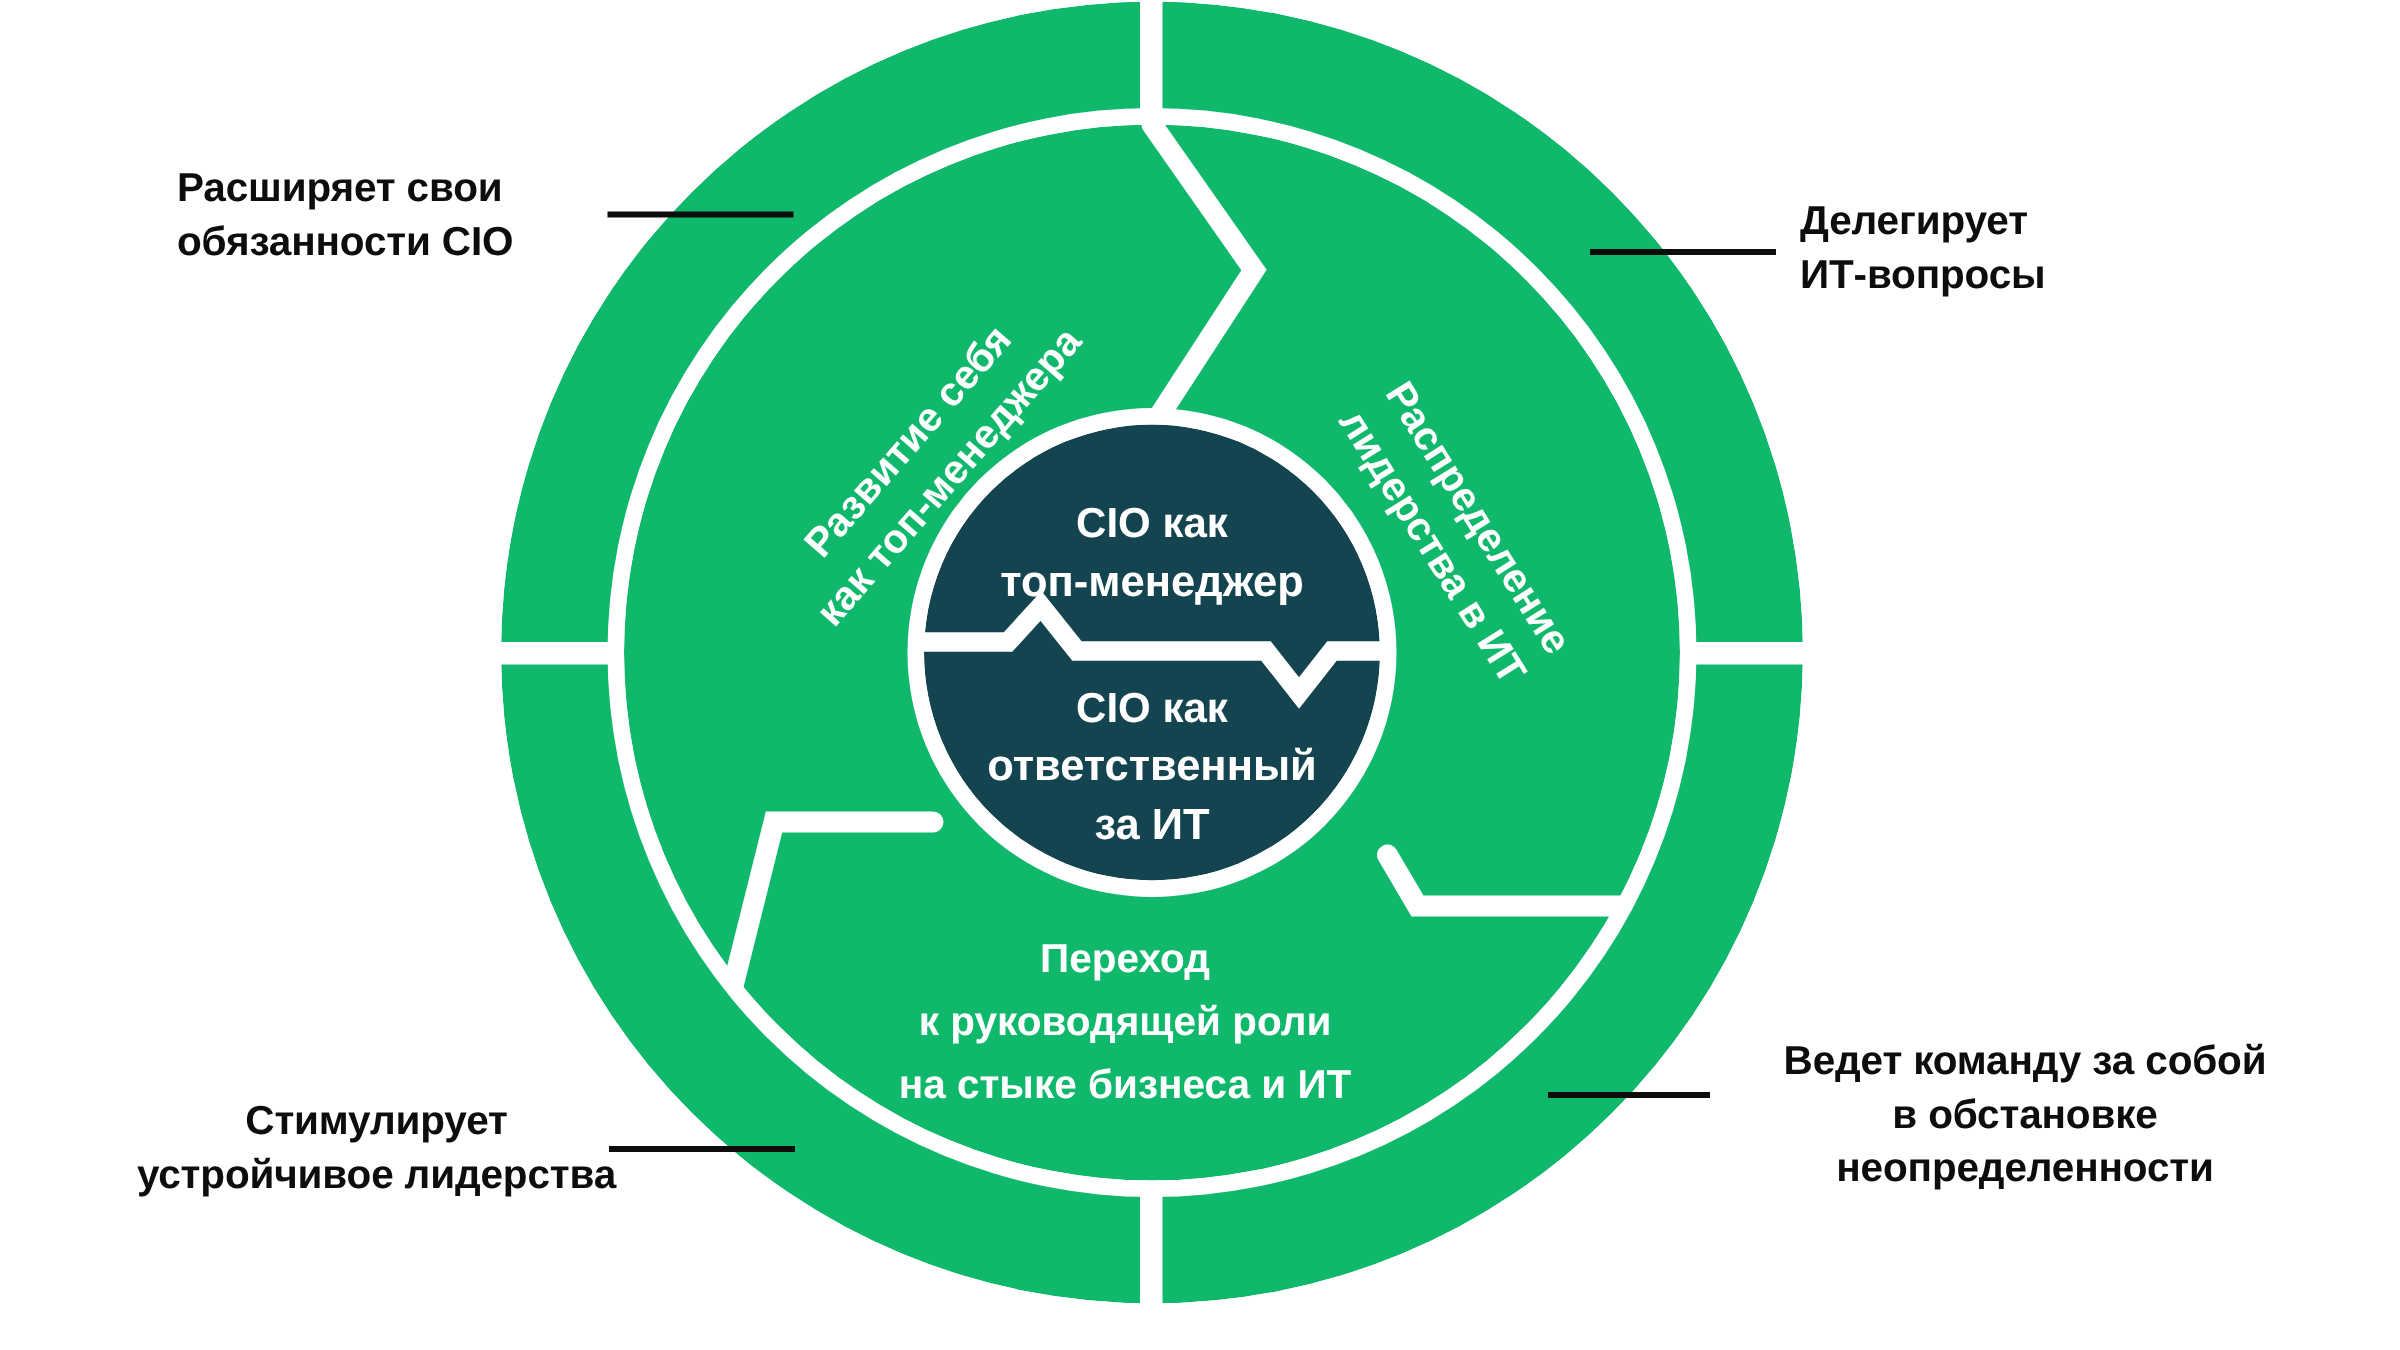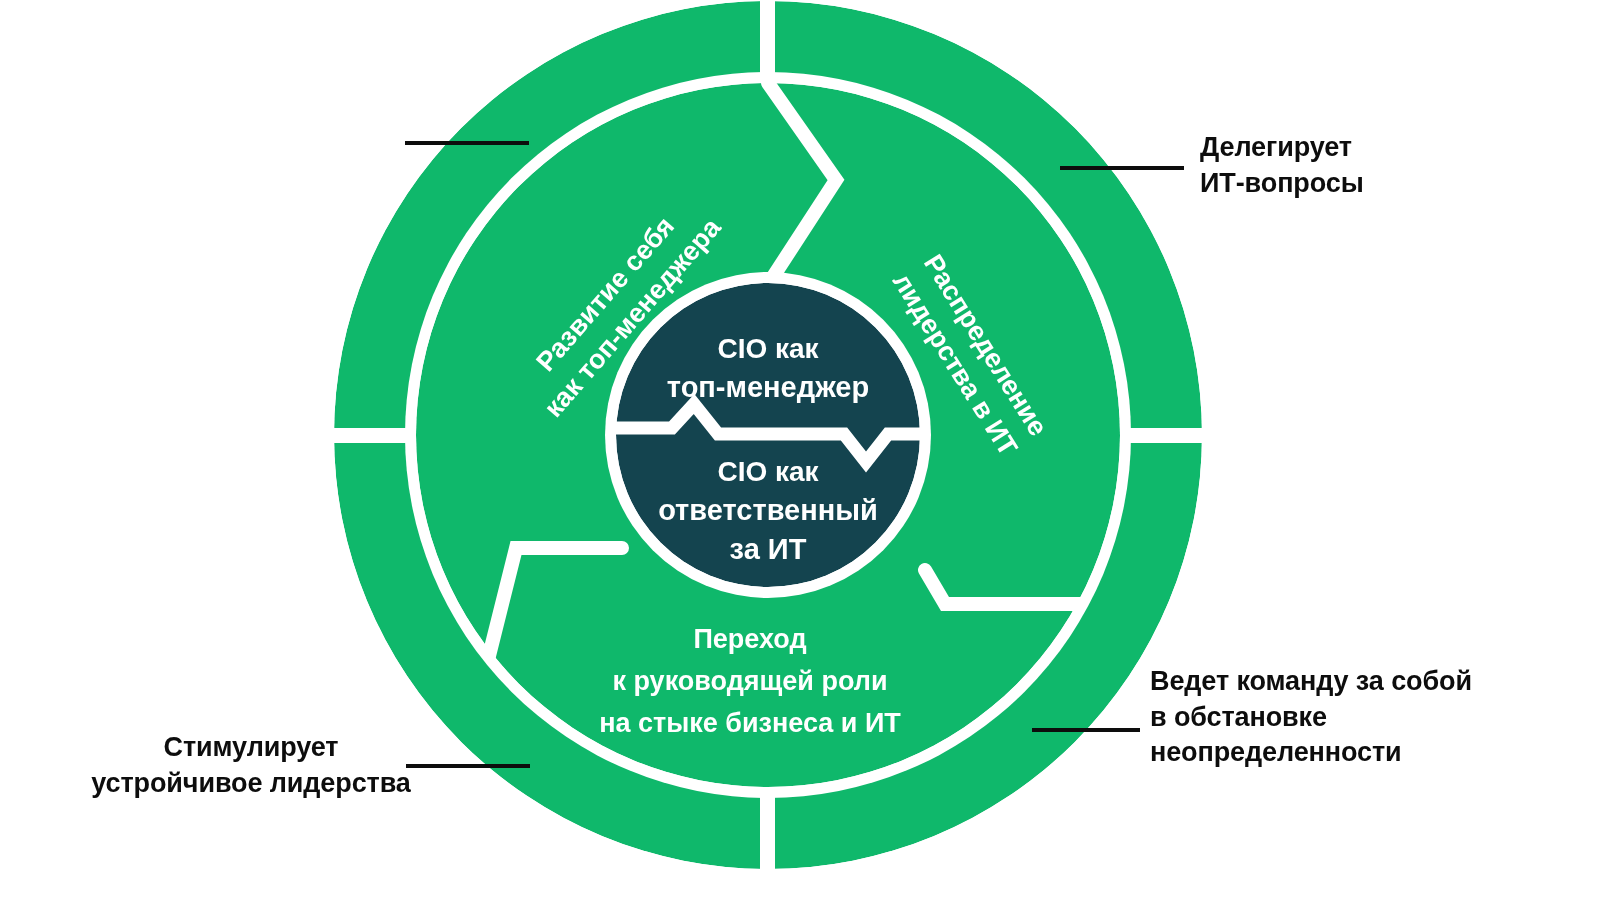--- a/index.html
+++ b/index.html
@@ -32,21 +32,21 @@
     font-family: "Liberation Sans", sans-serif;
     font-weight: 700;
     font-size: 27px;
     line-height: 1.32;
     letter-spacing: -0.1px;
     white-space: pre-line;
   }
   .callout-tl { left: 118px; top: 108px; width: 300px; text-align: left; }
   .callout-tr { left: 1200px; top: 130px; width: 320px; text-align: left; }
   .callout-bl { left: 76px; top: 730px; width: 350px; text-align: center; }
-  .callout-br { left: 1150px; top: 664px; width: 400px; text-align: left; }
+  .callout-br { left: 1150px; top: 690px; width: 400px; text-align: center; }
 
   .seg-label {
     fill: #ffffff;
     font-family: "Liberation Sans", sans-serif;
     font-weight: 700;
     font-size: 27px;
   }
   .center-label {
     fill: #ffffff;
     font-family: "Liberation Sans", sans-serif;
@@ -142,20 +142,22 @@
     </g>
 
     <g>
       <line x1="405" y1="143" x2="529" y2="143" stroke="#0d0d0d" stroke-width="4"></line>
       <line x1="1060" y1="168" x2="1184" y2="168" stroke="#0d0d0d" stroke-width="4"></line>
       <line x1="406" y1="766" x2="530" y2="766" stroke="#0d0d0d" stroke-width="4"></line>
       <line x1="1032" y1="730" x2="1140" y2="730" stroke="#0d0d0d" stroke-width="4"></line>
     </g>
   </svg>
 
+  <div class="callout callout-tl">Расширяет свои
+обязанности CIO</div>
   <div class="callout callout-tr">Делегирует
 ИТ-вопросы</div>
   <div class="callout callout-bl">Стимулирует
 устройчивое лидерства</div>
   <div class="callout callout-br">Ведет команду за собой
 в обстановке
 неопределенности</div>
 
 </div>
 

